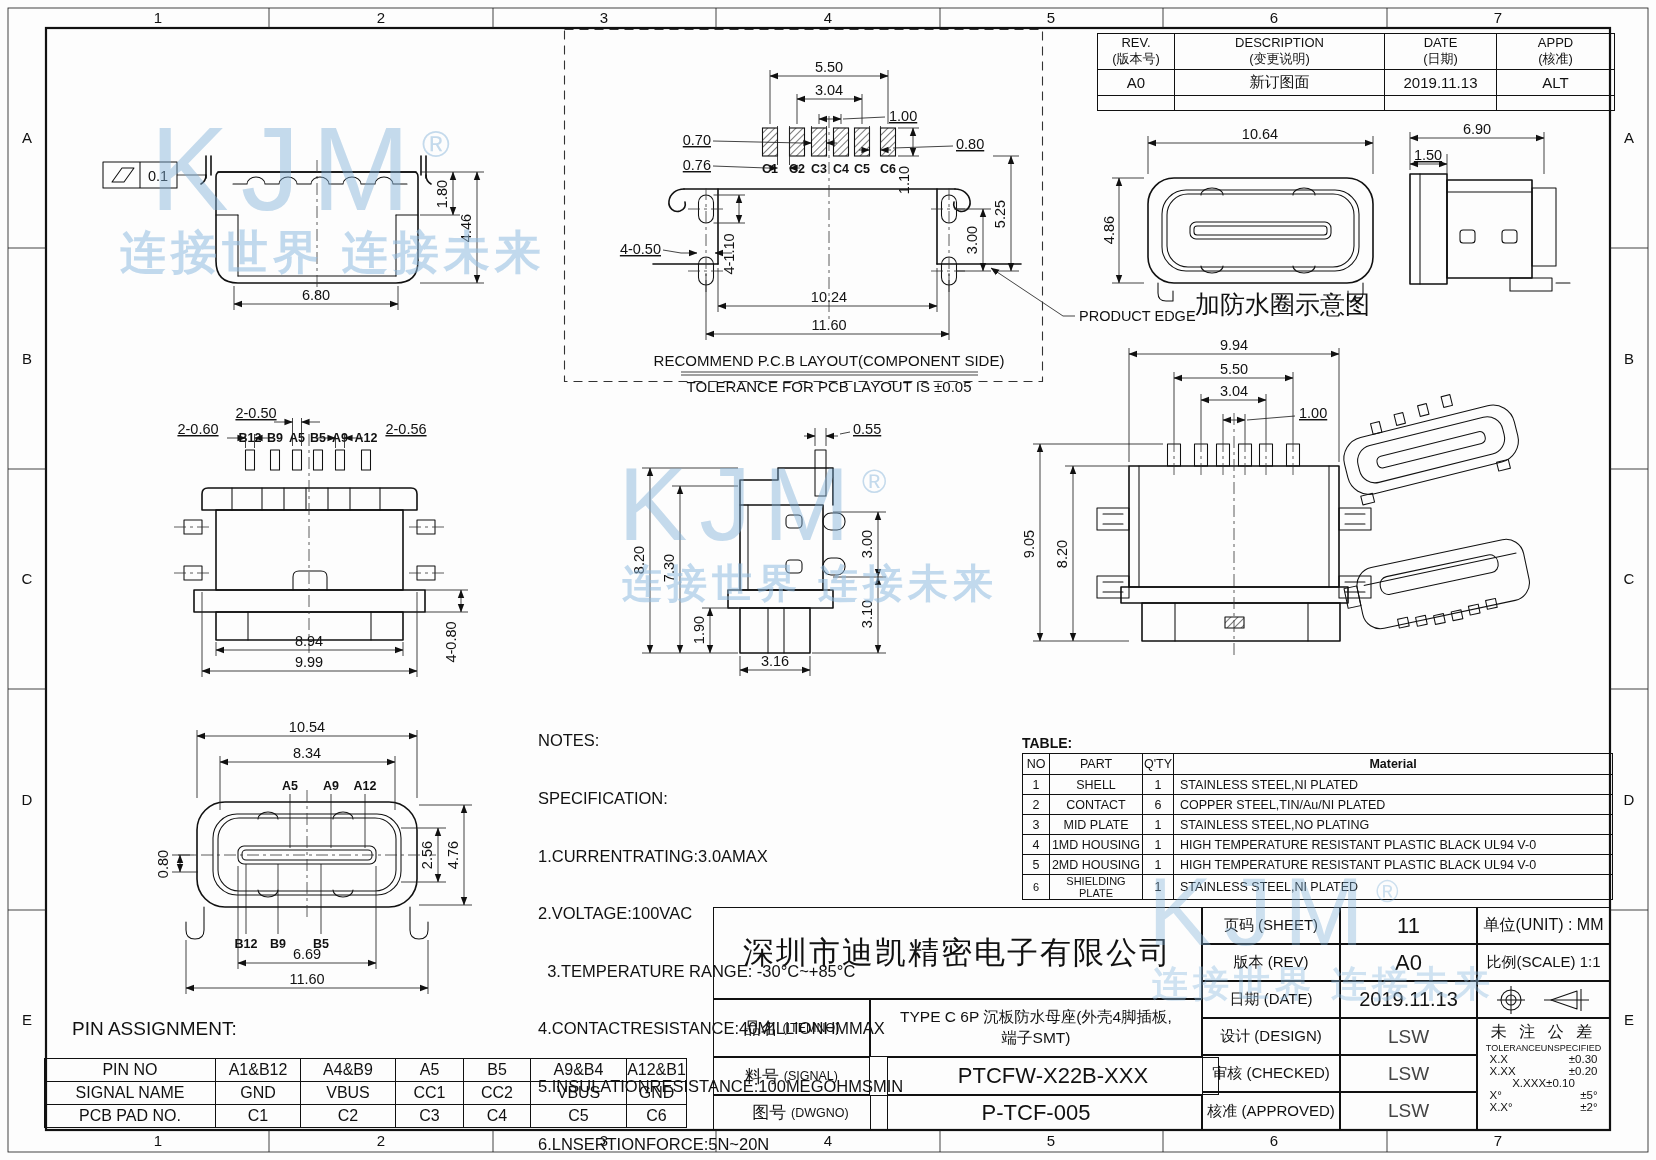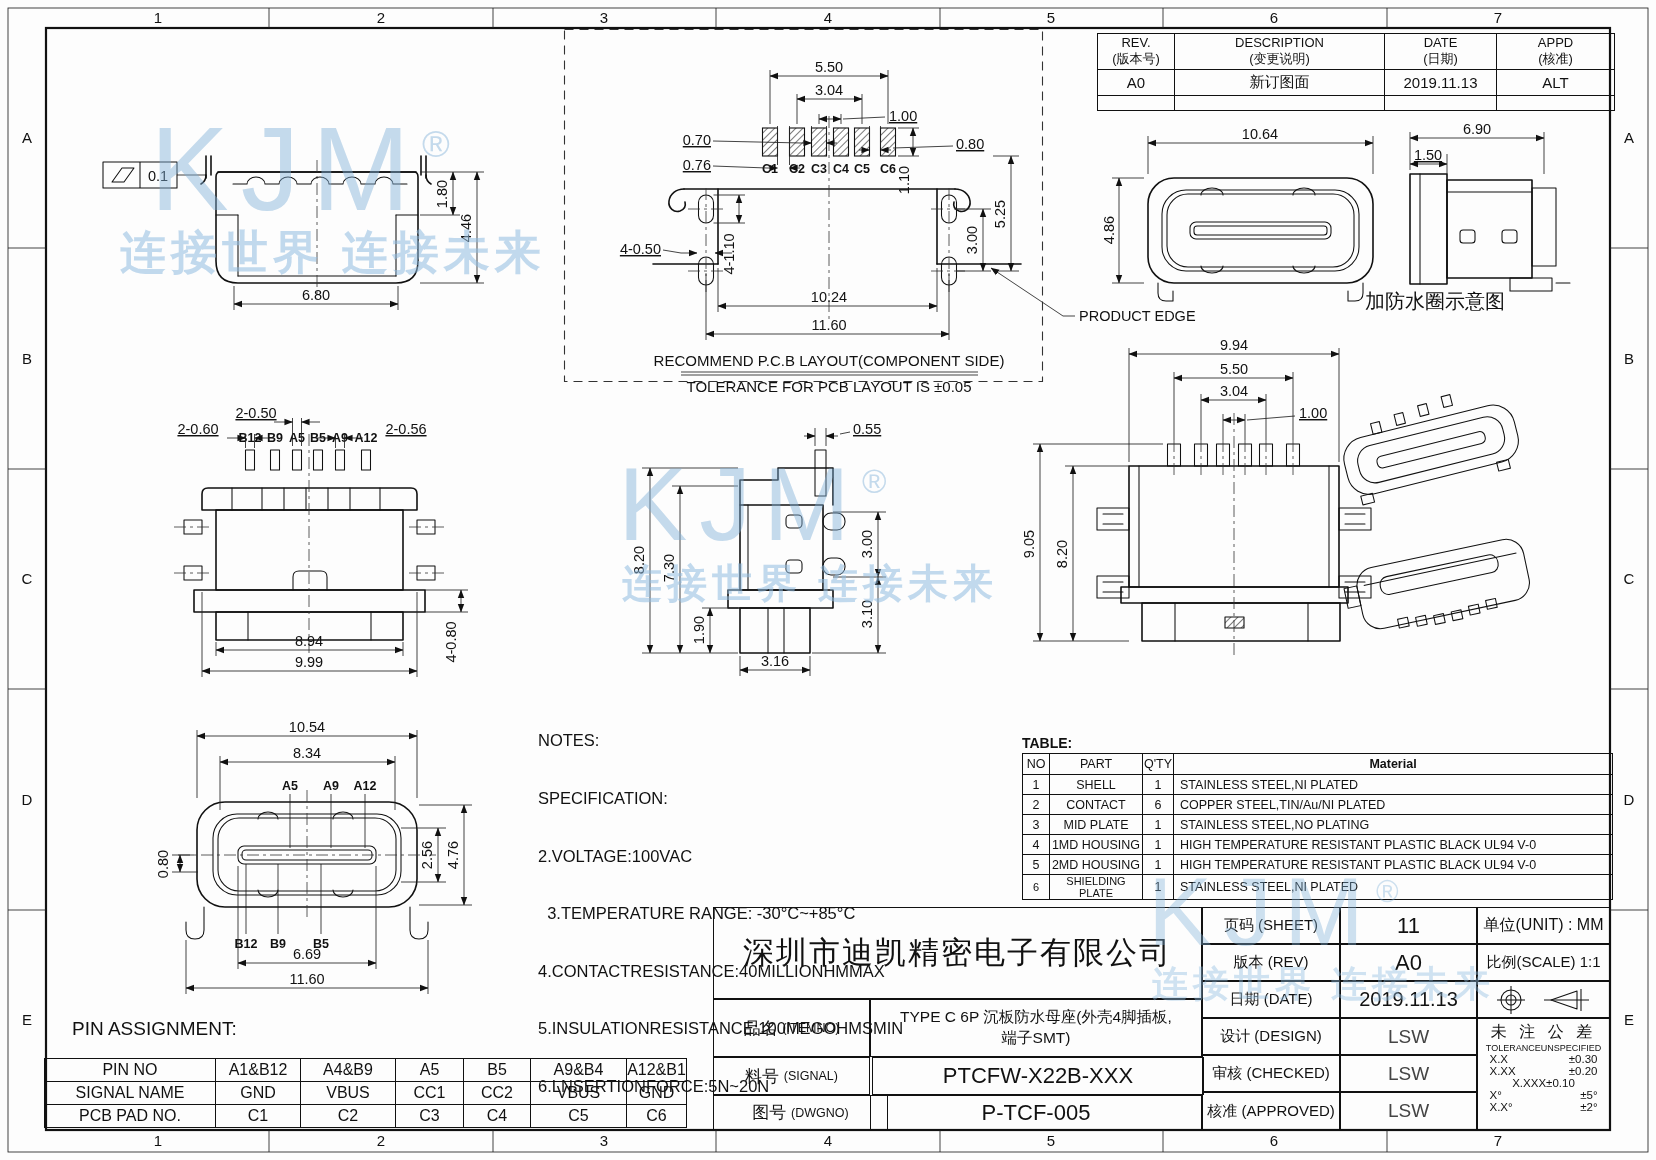--- a/index.html
+++ b/index.html
@@ -345,21 +345,21 @@
       <line x1="12" y1="48" x2="12" y2="10" class="thin"></line>
         <line x1="146" y1="52" x2="146" y2="10" class="thin"></line>
       <line x1="12" y1="16" x2="146" y2="16" class="dim"></line>
       <text x="79" y="12" class="dtx mid">6.90</text>
       <line x1="49" y1="52" x2="49" y2="32" class="thin"></line>
       <line x1="12" y1="42" x2="49" y2="42" class="dim"></line>
       <text x="30" y="38" class="dtx mid u">1.50</text>
     </g>
   </svg>
 
-  <div class="abs" style="left:1195px;top:288px;width:310px;text-align:right;font-size:20px">加防水圈示意图</div>
+  <div class="abs" style="left:1195px;top:288px;width:310px;text-align:left;font-size:25px">加防水圈示意图</div>
 
   <svg style="left:158px;top:378px" width="332" height="302">
     <g class="plbl mid">
       <text x="92" y="64">B12</text>
       <text x="117" y="64">B9</text>
       <text x="139" y="64">A5</text>
       <text x="160" y="64">B5</text>
       <text x="182" y="64">A9</text>
       <text x="208" y="64">A12</text>
     </g>
@@ -629,20 +629,21 @@
       <line x1="48" y1="262" x2="48" y2="316" class="thin"></line>
         <line x1="290" y1="262" x2="290" y2="316" class="thin"></line>
       <line x1="48" y1="310" x2="290" y2="310" class="dim"></line>
       <text x="169" y="306" class="dtx mid">11.60</text>
     </g>
   </svg>
 
   <div class="abs notes" style="left:538px;top:693px;width:440px">
     <div>NOTES:</div>
     <div>SPECIFICATION:</div>
+    <div>1.CURRENTRATING:3.0AMAX</div>
     <div>2.VOLTAGE:100VAC</div>
     <div>  3.TEMPERATURE RANGE: -30°C~+85°C</div>
     <div>4.CONTACTRESISTANCE:40MILLIONHMMAX</div>
     <div>5.INSULATIONRESISTANCE:100MEGOHMSMIN</div>
     <div>6.LNSERTIONFORCE:5N~20N</div>
     
     
     
   </div>
 
@@ -738,21 +739,21 @@
       <span>品名</span>&nbsp;<span class="en">(ITEMNO)</span>
     </div>
     <div class="tb-cell" style="left:157px;top:92px;width:332px;height:58px;font-size:15.5px;flex-direction:column">
       <div>TYPE C 6P 沉板防水母座(外壳4脚插板,</div>
       <div>端子SMT)</div>
     </div>
 
     <div class="tb-cell lblmix" style="left:0;top:150px;width:157px;height:38px">
       <span>料号</span>&nbsp;<span class="en">(SIGNAL)</span>
     </div>
-    <div class="tb-cell" style="left:159px;top:150px;width:332px;height:38px;font-size:22px">PTCFW-X22B-XXX</div>
+    <div class="tb-cell" style="left:174px;top:150px;width:332px;height:38px;font-size:22px">PTCFW-X22B-XXX</div>
 
     <div class="tb-cell lblmix" style="left:0;top:188px;width:175px;height:35px">
       <span>图号</span>&nbsp;<span class="en">(DWGNO)</span>
     </div>
     <div class="tb-cell" style="left:157px;top:188px;width:332px;height:35px;font-size:22px">P-TCF-005</div>
 
     <div class="tb-cell" style="left:489px;top:0;width:138px;height:37px;font-size:15px">页码 (SHEET)</div>
     <div class="tb-cell" style="left:627px;top:0;width:137px;height:37px;font-size:22px">11</div>
     <div class="tb-cell" style="left:489px;top:37px;width:138px;height:37px;font-size:15px">版本 (REV)</div>
     <div class="tb-cell" style="left:627px;top:37px;width:137px;height:37px;font-size:22px">A0</div>

